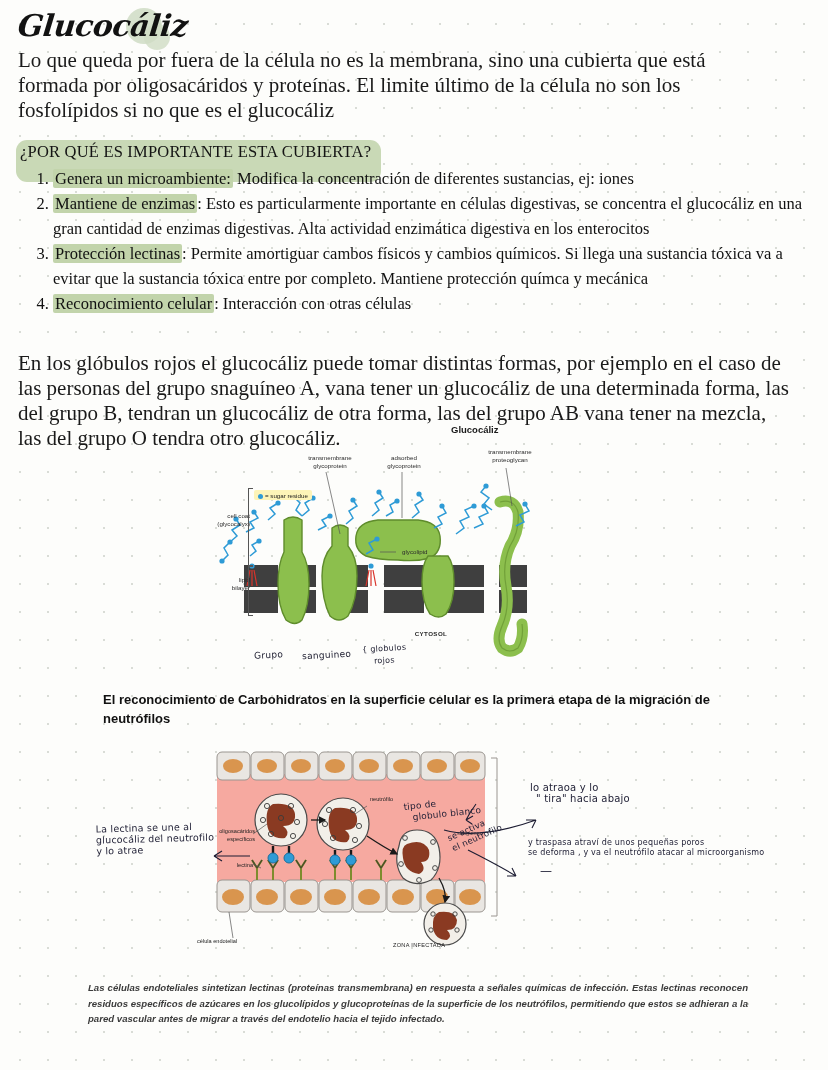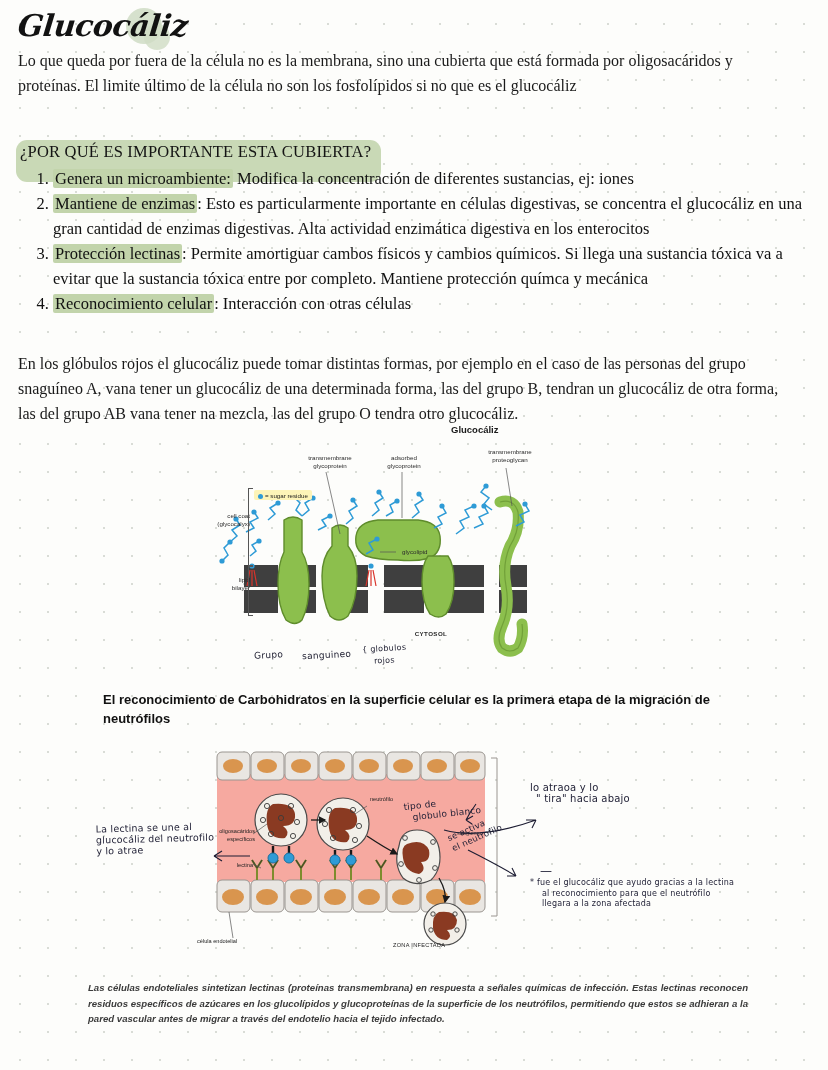--- a/index.html
+++ b/index.html
@@ -20,21 +20,21 @@
   .title-wrap{position:absolute;left:18px;top:6px;height:44px;}
   .title-blob{position:absolute;left:108px;top:2px;width:36px;height:36px;border-radius:50%;
     background:#cfdcc4;opacity:.85;}
   .title-blob2{position:absolute;left:126px;top:18px;width:26px;height:26px;border-radius:50%;
     background:#cfdcc4;opacity:.8;}
   .title-text{position:relative;font-family:"DejaVu Serif", serif;font-style:italic;font-weight:bold;
     font-size:30px;letter-spacing:-0.5px;color:#121212;line-height:40px;
     transform:skewX(-6deg);}
 
   
-  .para{position:absolute;font-size:16px;line-height:25px;color:#1a1a1a;}
+  .para{position:absolute;font-size:21px;line-height:25px;color:#1a1a1a;}
   #intro{left:18px;top:48px;width:760px;}
   #closing{left:18px;top:351px;width:776px;}
 
   
   .sec-head{position:absolute;left:16px;top:140px;font-size:16.5px;letter-spacing:.2px;
     padding:2px 10px 20px 4px;background:#c9d9b6;border-radius:11px;color:#141414;}
 
   
   ol.items{position:absolute;left:18px;top:166px;width:780px;margin:0;padding:0 0 0 26px;
     font-size:16.5px;line-height:25px;}
@@ -388,24 +388,23 @@
     <div style="margin-left:8px;">globulo blanco</div>
   </div>
   <div class="hw" style="left:448px;top:822px;font-size:8.5px;transform:rotate(-24deg);">
     <div>se activa</div>
     <div>el neutrofilo</div>
   </div>
   <div class="hw" style="left:530px;top:782px;font-size:10px;">
     <div>lo atraoa y lo</div>
     <div style="margin-left:6px;">" tira" hacia  abajo</div>
   </div>
-  <div class="hw" style="left:530px;top:878px;font-size:8px;line-height:10.5px;">
-    <div>* fue el glucocáliz que ayudo gracias a la lectina</div>
-    <div style="margin-left:12px;">al reconocimiento  para  que el neutrófilo</div>
-    <div style="margin-left:12px;">llegara a la zona afectada</div>
+  <div class="hw" style="left:528px;top:838px;font-size:8px;line-height:10px;">
+    <div>y traspasa   atraví de unos   pequeñas poros</div>
+    <div>se deforma , y va el  neutrófilo atacar al microorganismo</div>
   </div>
   <svg style="position:absolute;left:440px;top:800px;" width="120" height="48">
     <path d="M4 30 Q40 40 96 20 M96 20 L86 20 M96 20 L92 28" stroke="#1d1d33" stroke-width="1.1" fill="none"></path>
     <path d="M36 4 Q30 12 26 20 M26 20 L33 16 M26 20 L32 24" stroke="#1d1d33" stroke-width="1.1" fill="none"></path>
   </svg>
   <svg style="position:absolute;left:466px;top:846px;" width="70" height="36">
     <path d="M2 4 Q30 18 50 30 M50 30 L41 30 M50 30 L46 22" stroke="#1d1d33" stroke-width="1.1" fill="none"></path>
   </svg>
   <div class="hw" style="left:540px;top:866px;font-size:12px;">—</div>
 

